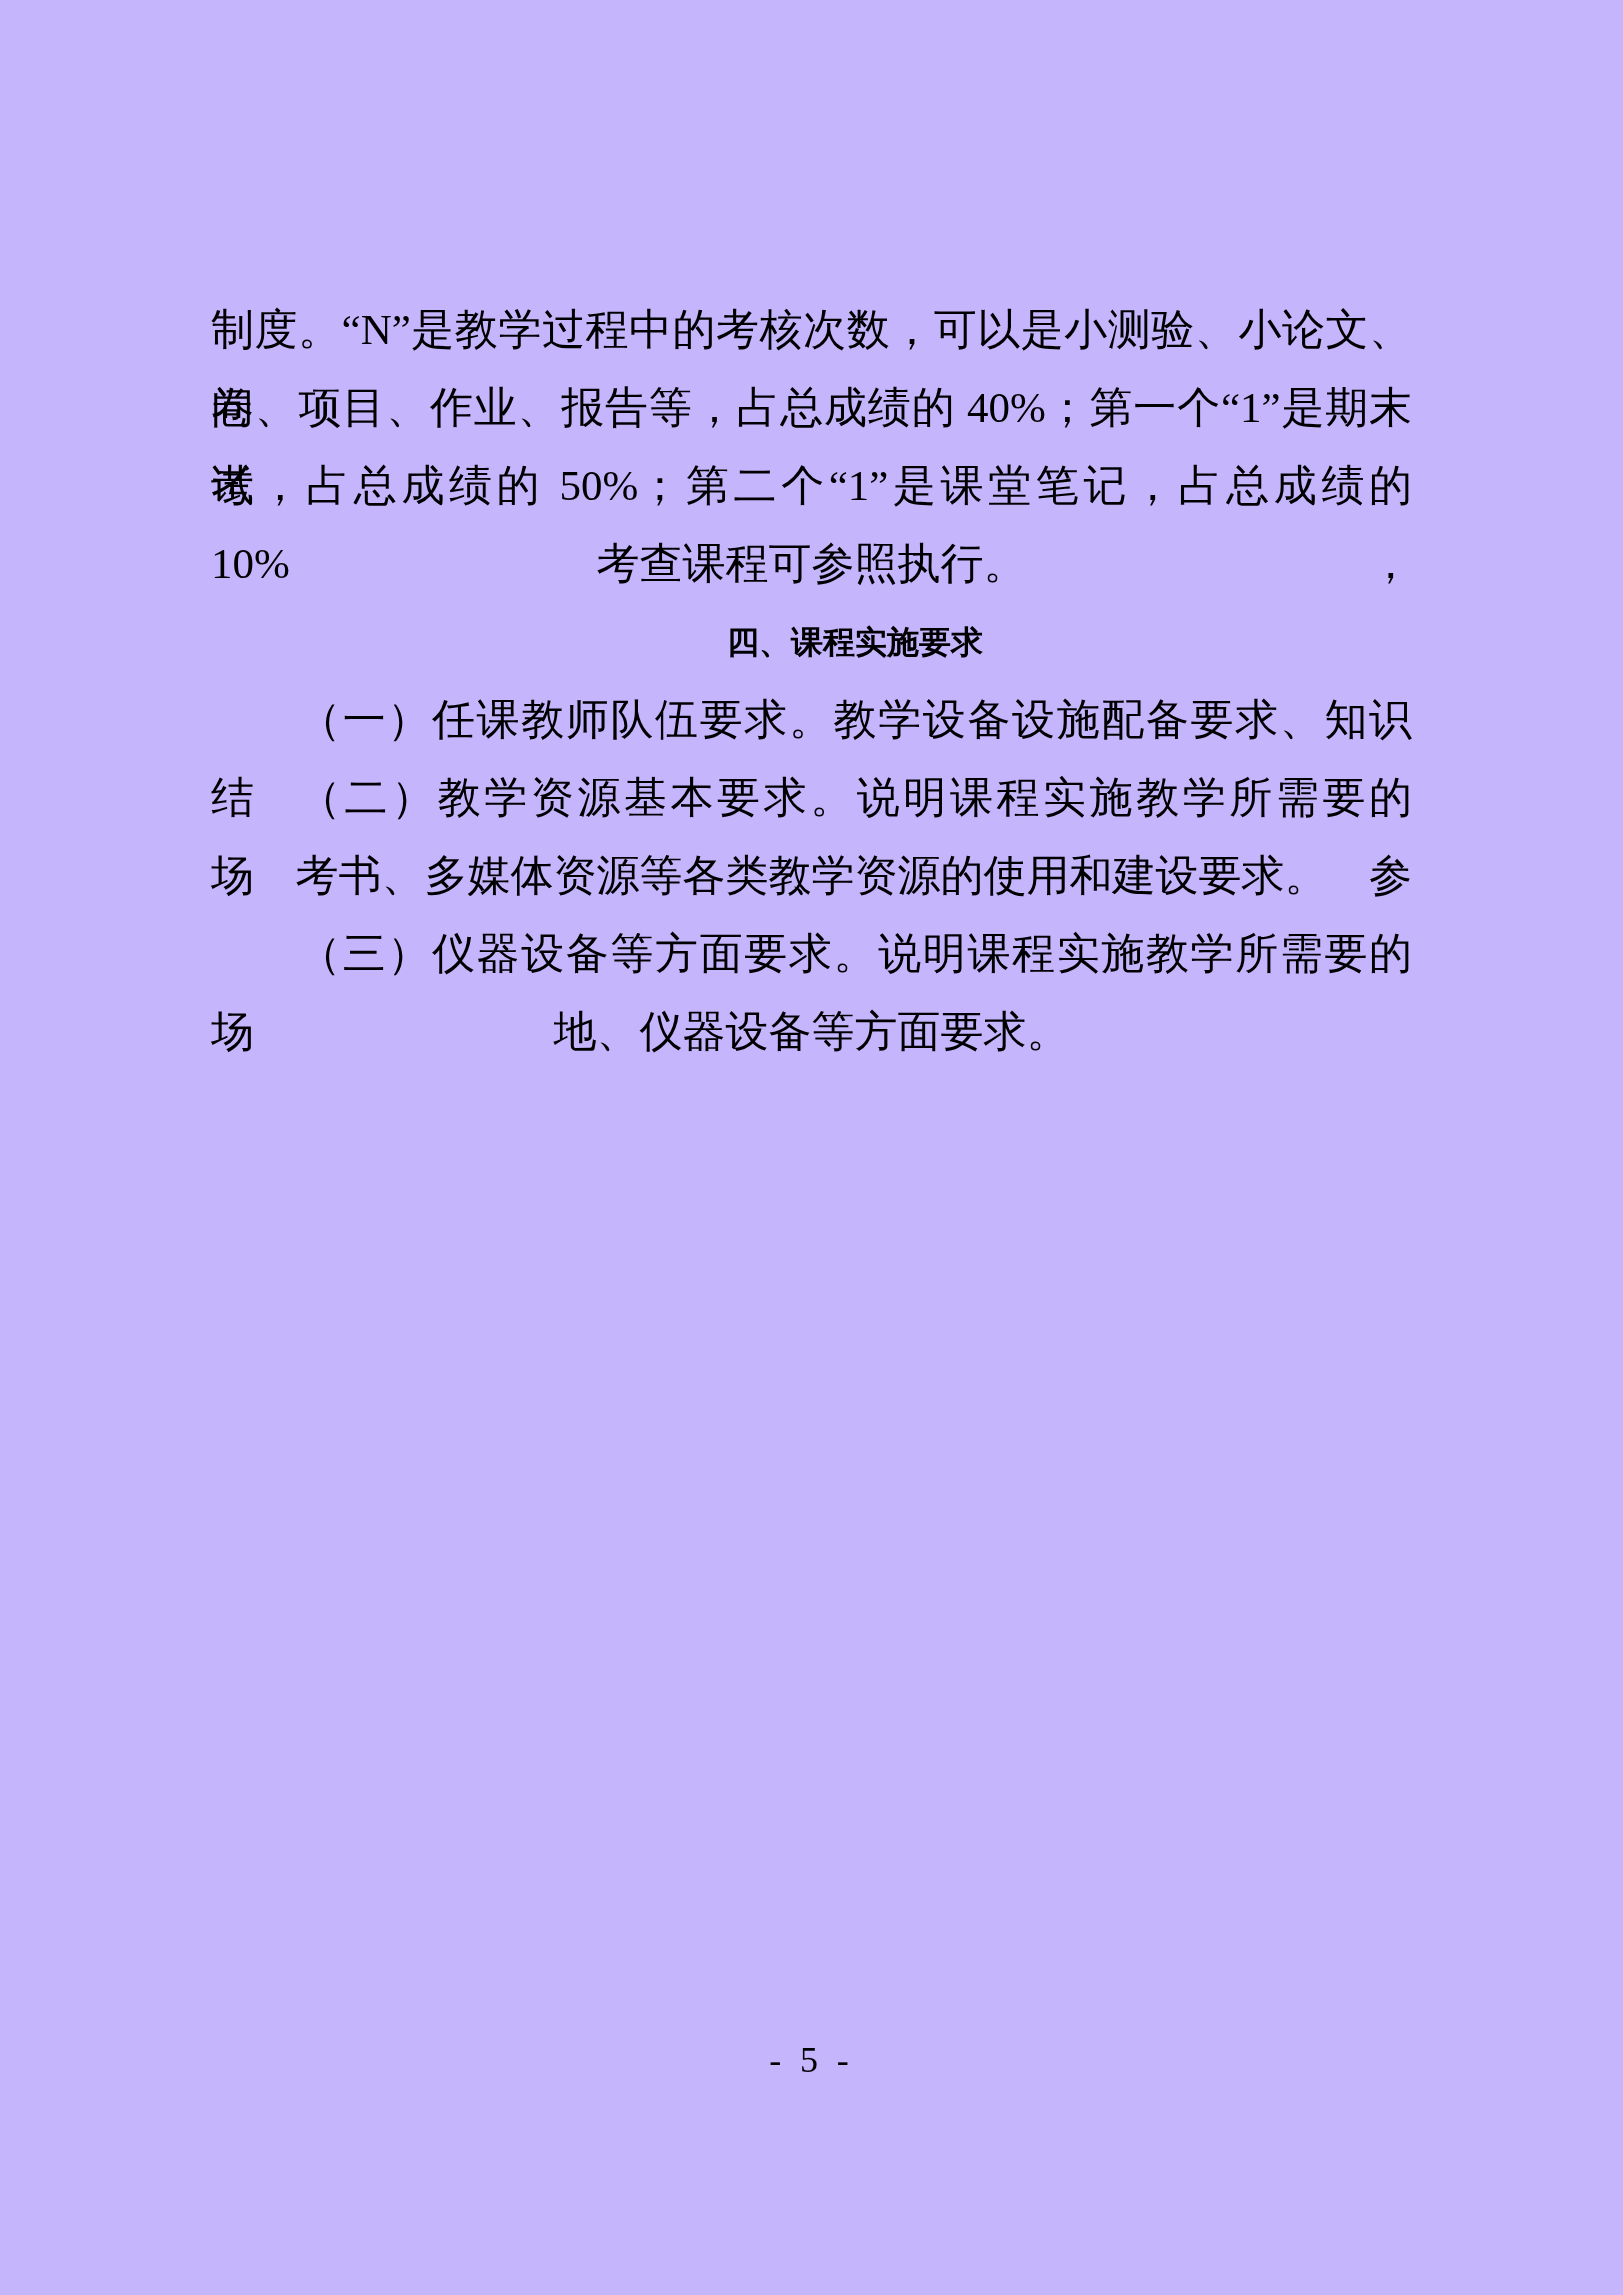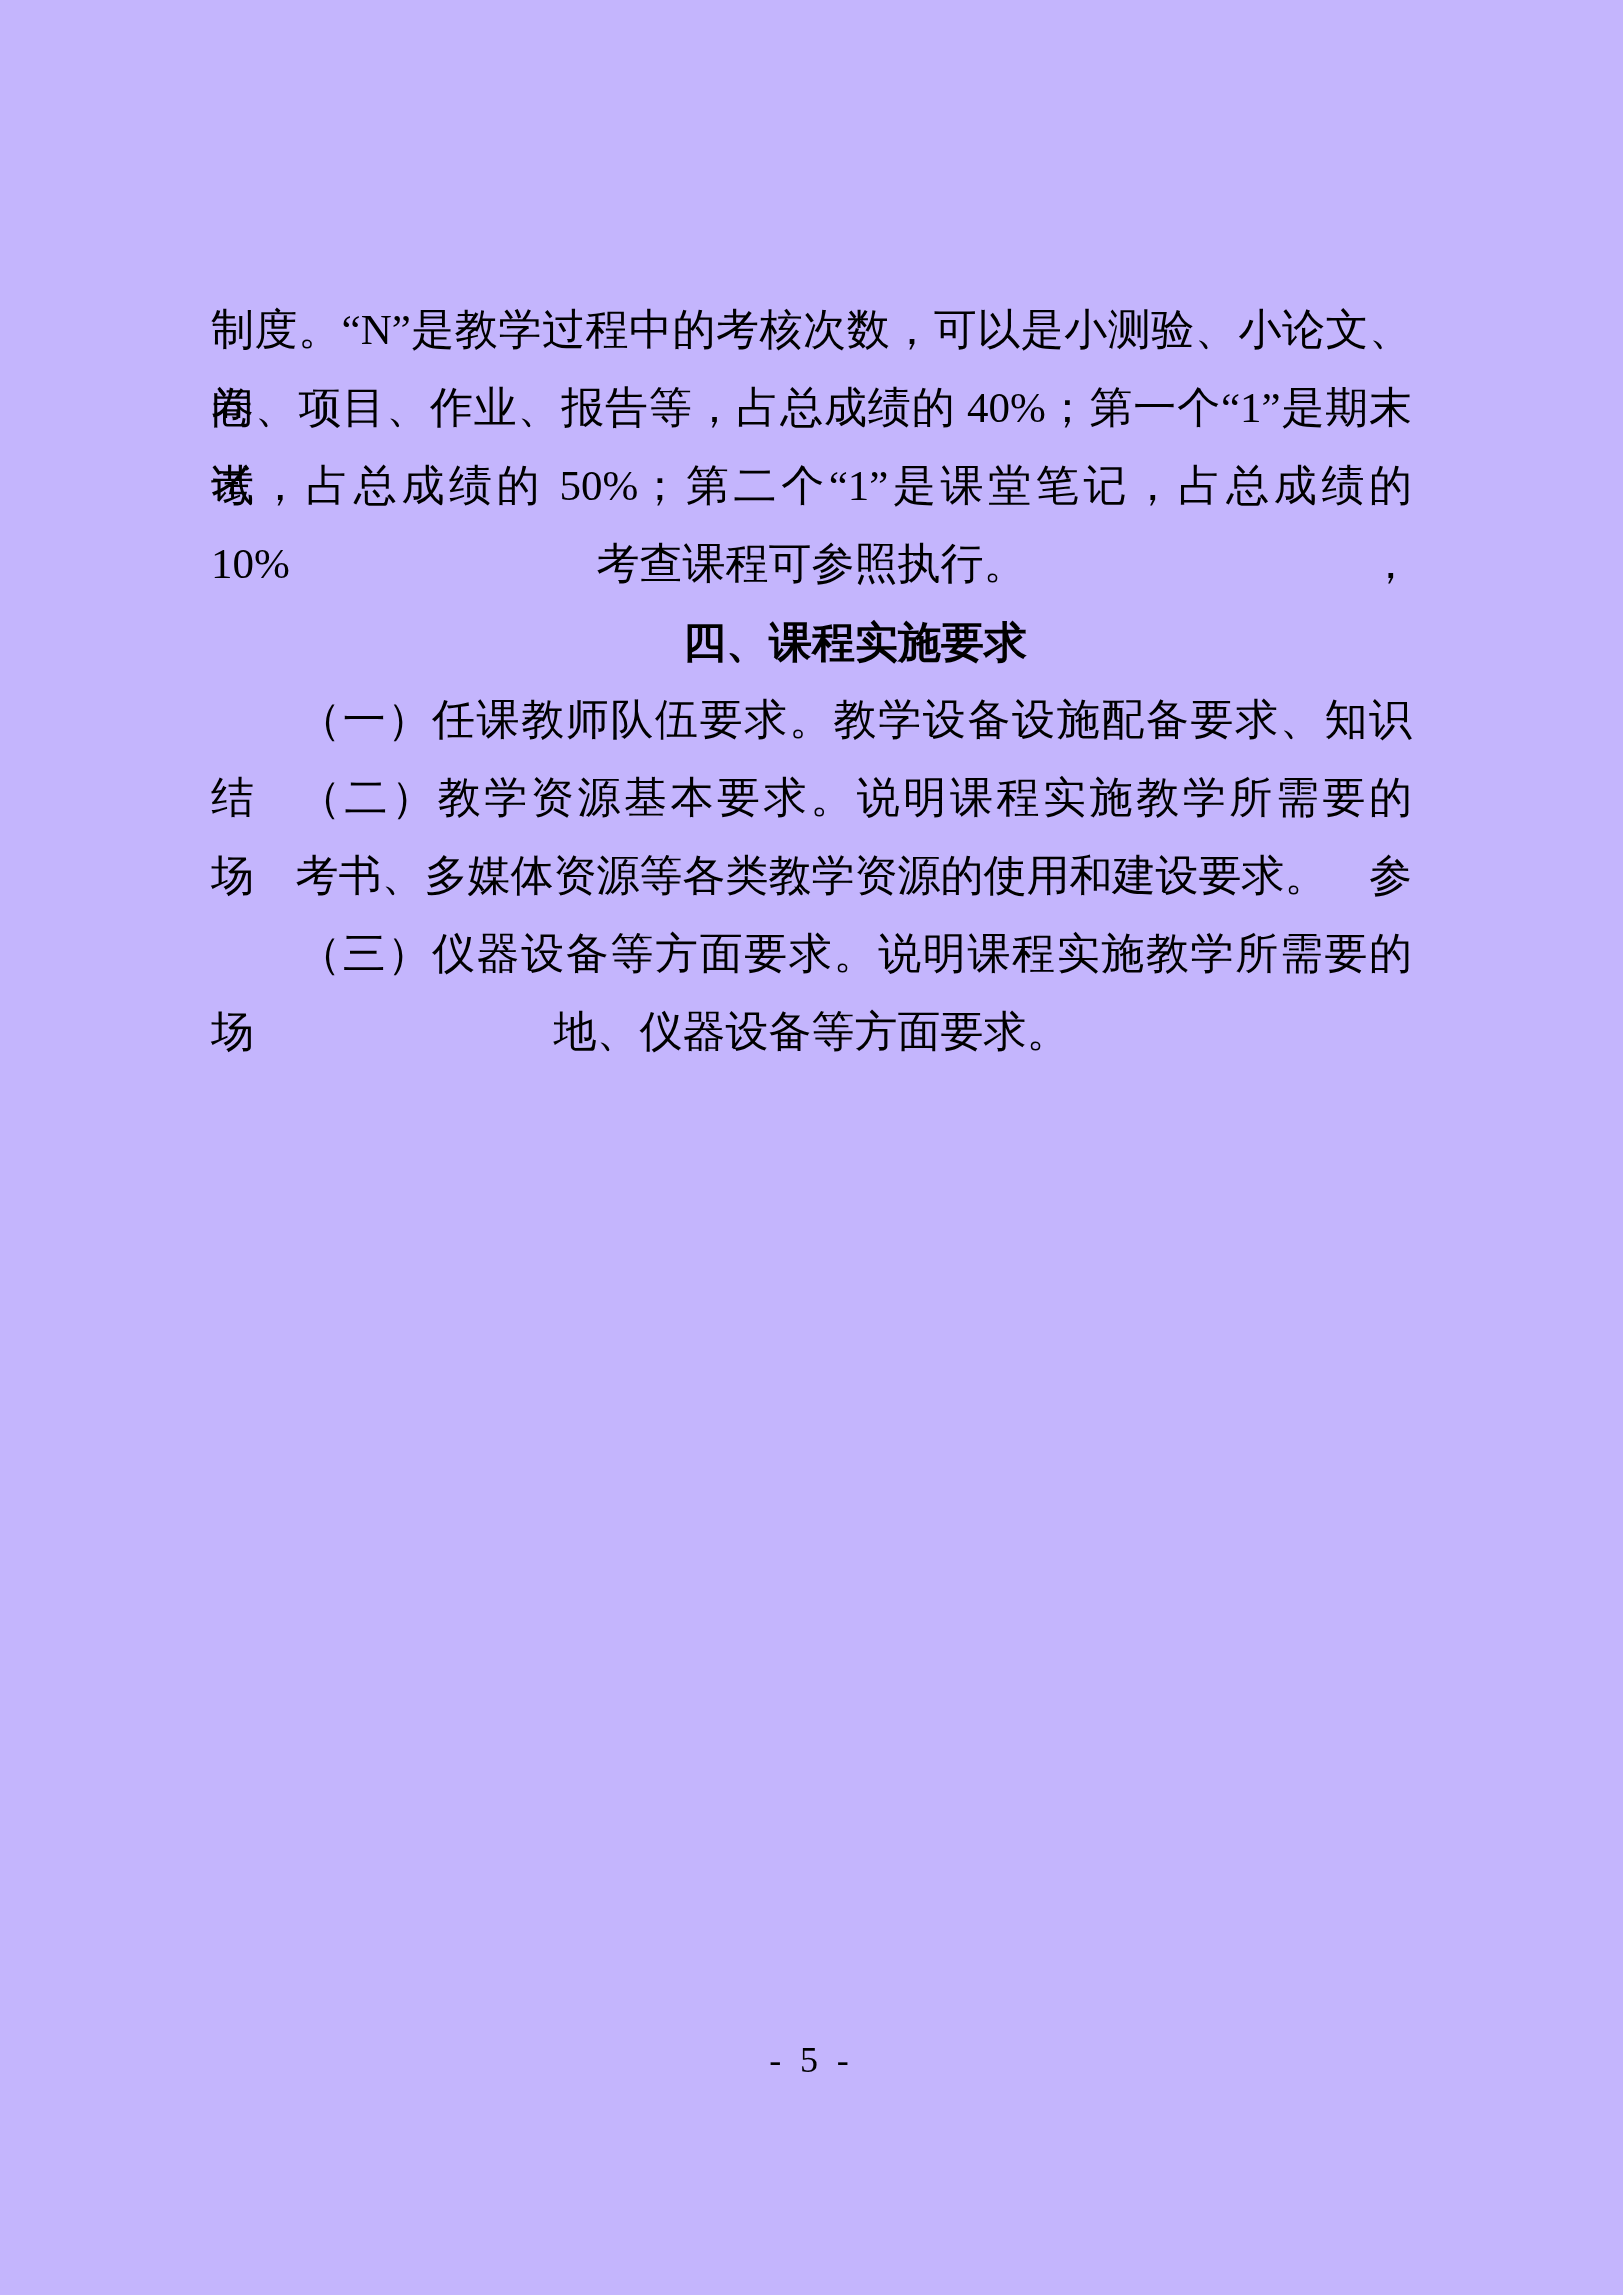--- a/index.html
+++ b/index.html
@@ -41,21 +41,21 @@
   .line.indent {
     padding-left: 87px;
   }
   .line.justify.indent {
     padding-left: 0;
     text-indent: 87px;
   }
   .line.heading {
     font-family: "Liberation Sans", "DejaVu Sans", sans-serif;
     font-weight: 700;
-    font-size: 43px;
+    font-size: 32px;
   }
   .footer {
     position: absolute;
     top: 2039px;
     left: 0;
     right: 0;
     text-align: center;
     font-size: 36px;
     line-height: 43px;
     font-family: "Liberation Serif", "DejaVu Serif", serif;

